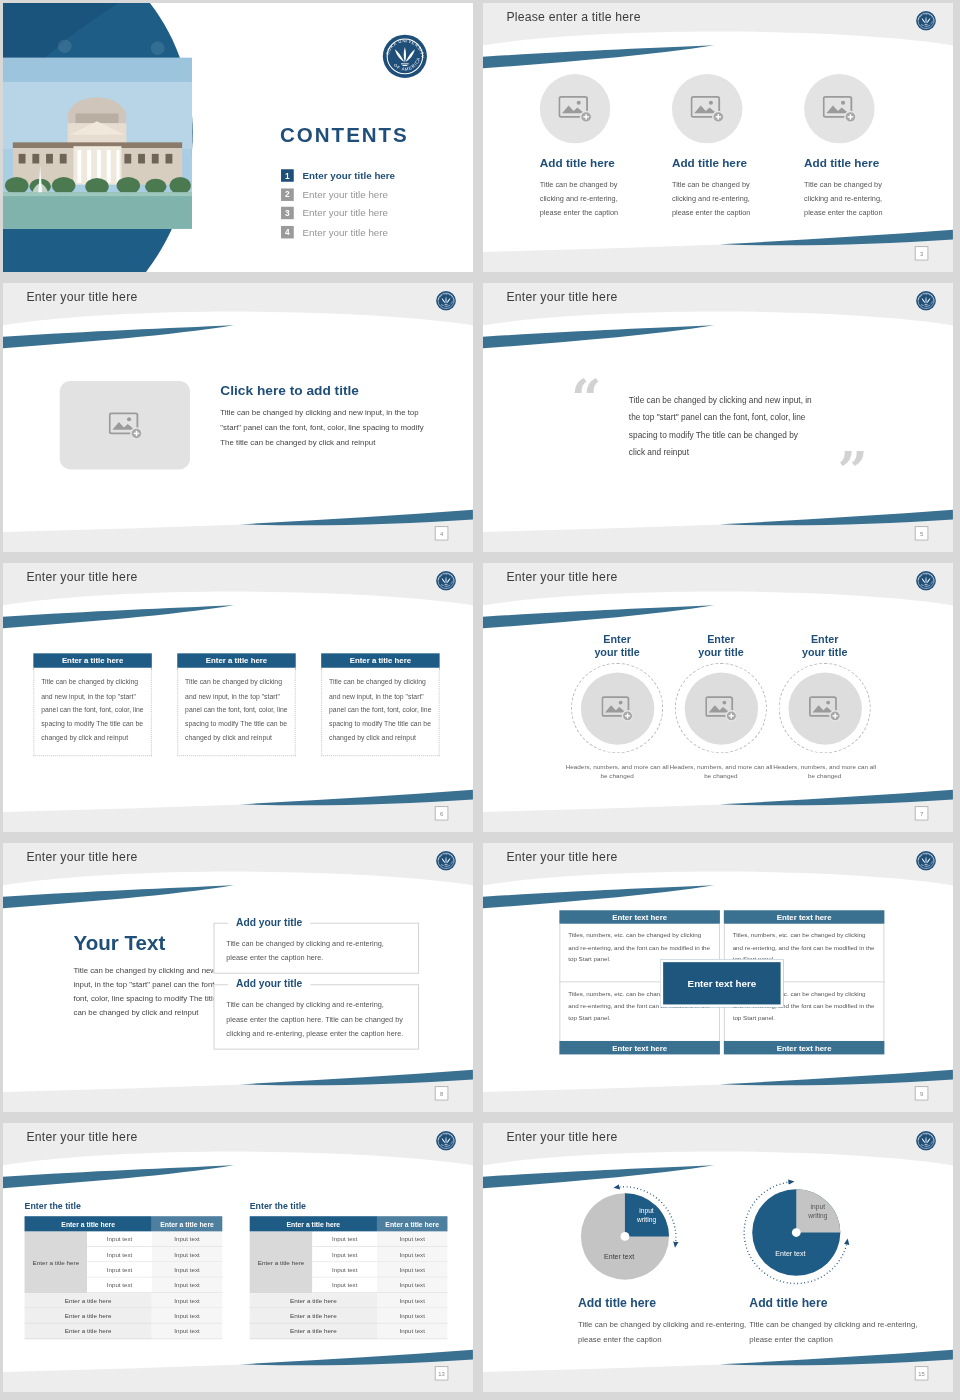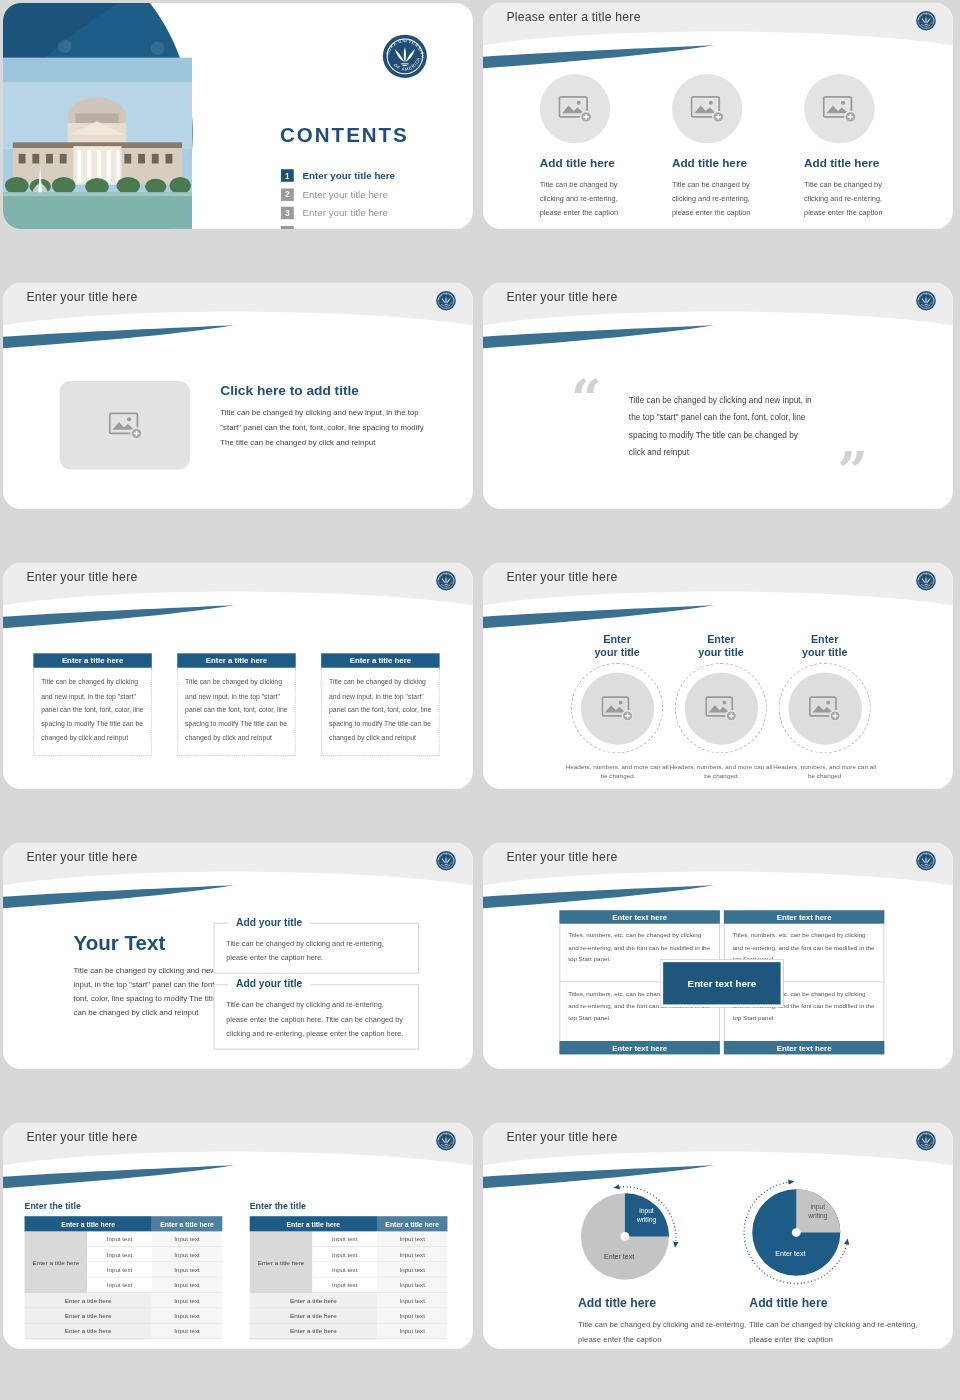--- a/index.html
+++ b/index.html
@@ -10,21 +10,21 @@
   }
   .grid{
     width:960px;height:1400px;box-sizing:border-box;
     padding:3px;display:grid;
     grid-template-columns:470px 470px;
     grid-template-rows:repeat(5,269px);
     gap:11px 10px;
   }
   .slide{
     position:relative;background:#fff;overflow:hidden;
-    width:470px;height:226px;border-radius:18px;
+    width:470px;height:269px;
   }
   .slide .inner{position:absolute;left:0;top:0;width:480px;height:280px;transform:scale(0.979,0.961);transform-origin:0 0;}
   .deco{position:absolute;left:0;top:0;width:480px;height:280px;pointer-events:none;}
   .s-title{position:absolute;top:8px;left:24px;font-size:12.5px;color:#3c3c3c;letter-spacing:.2px;z-index:3;}
   .logo-sm{position:absolute;top:8px;right:17px;width:21px;height:21px;z-index:3;}
   .pagenum{
     position:absolute;right:25px;bottom:12px;width:12px;height:13px;
     border:1px solid #b3b3b3;background:#fff;font-size:6px;color:#888;
     display:flex;align-items:center;justify-content:center;z-index:4;
   }

